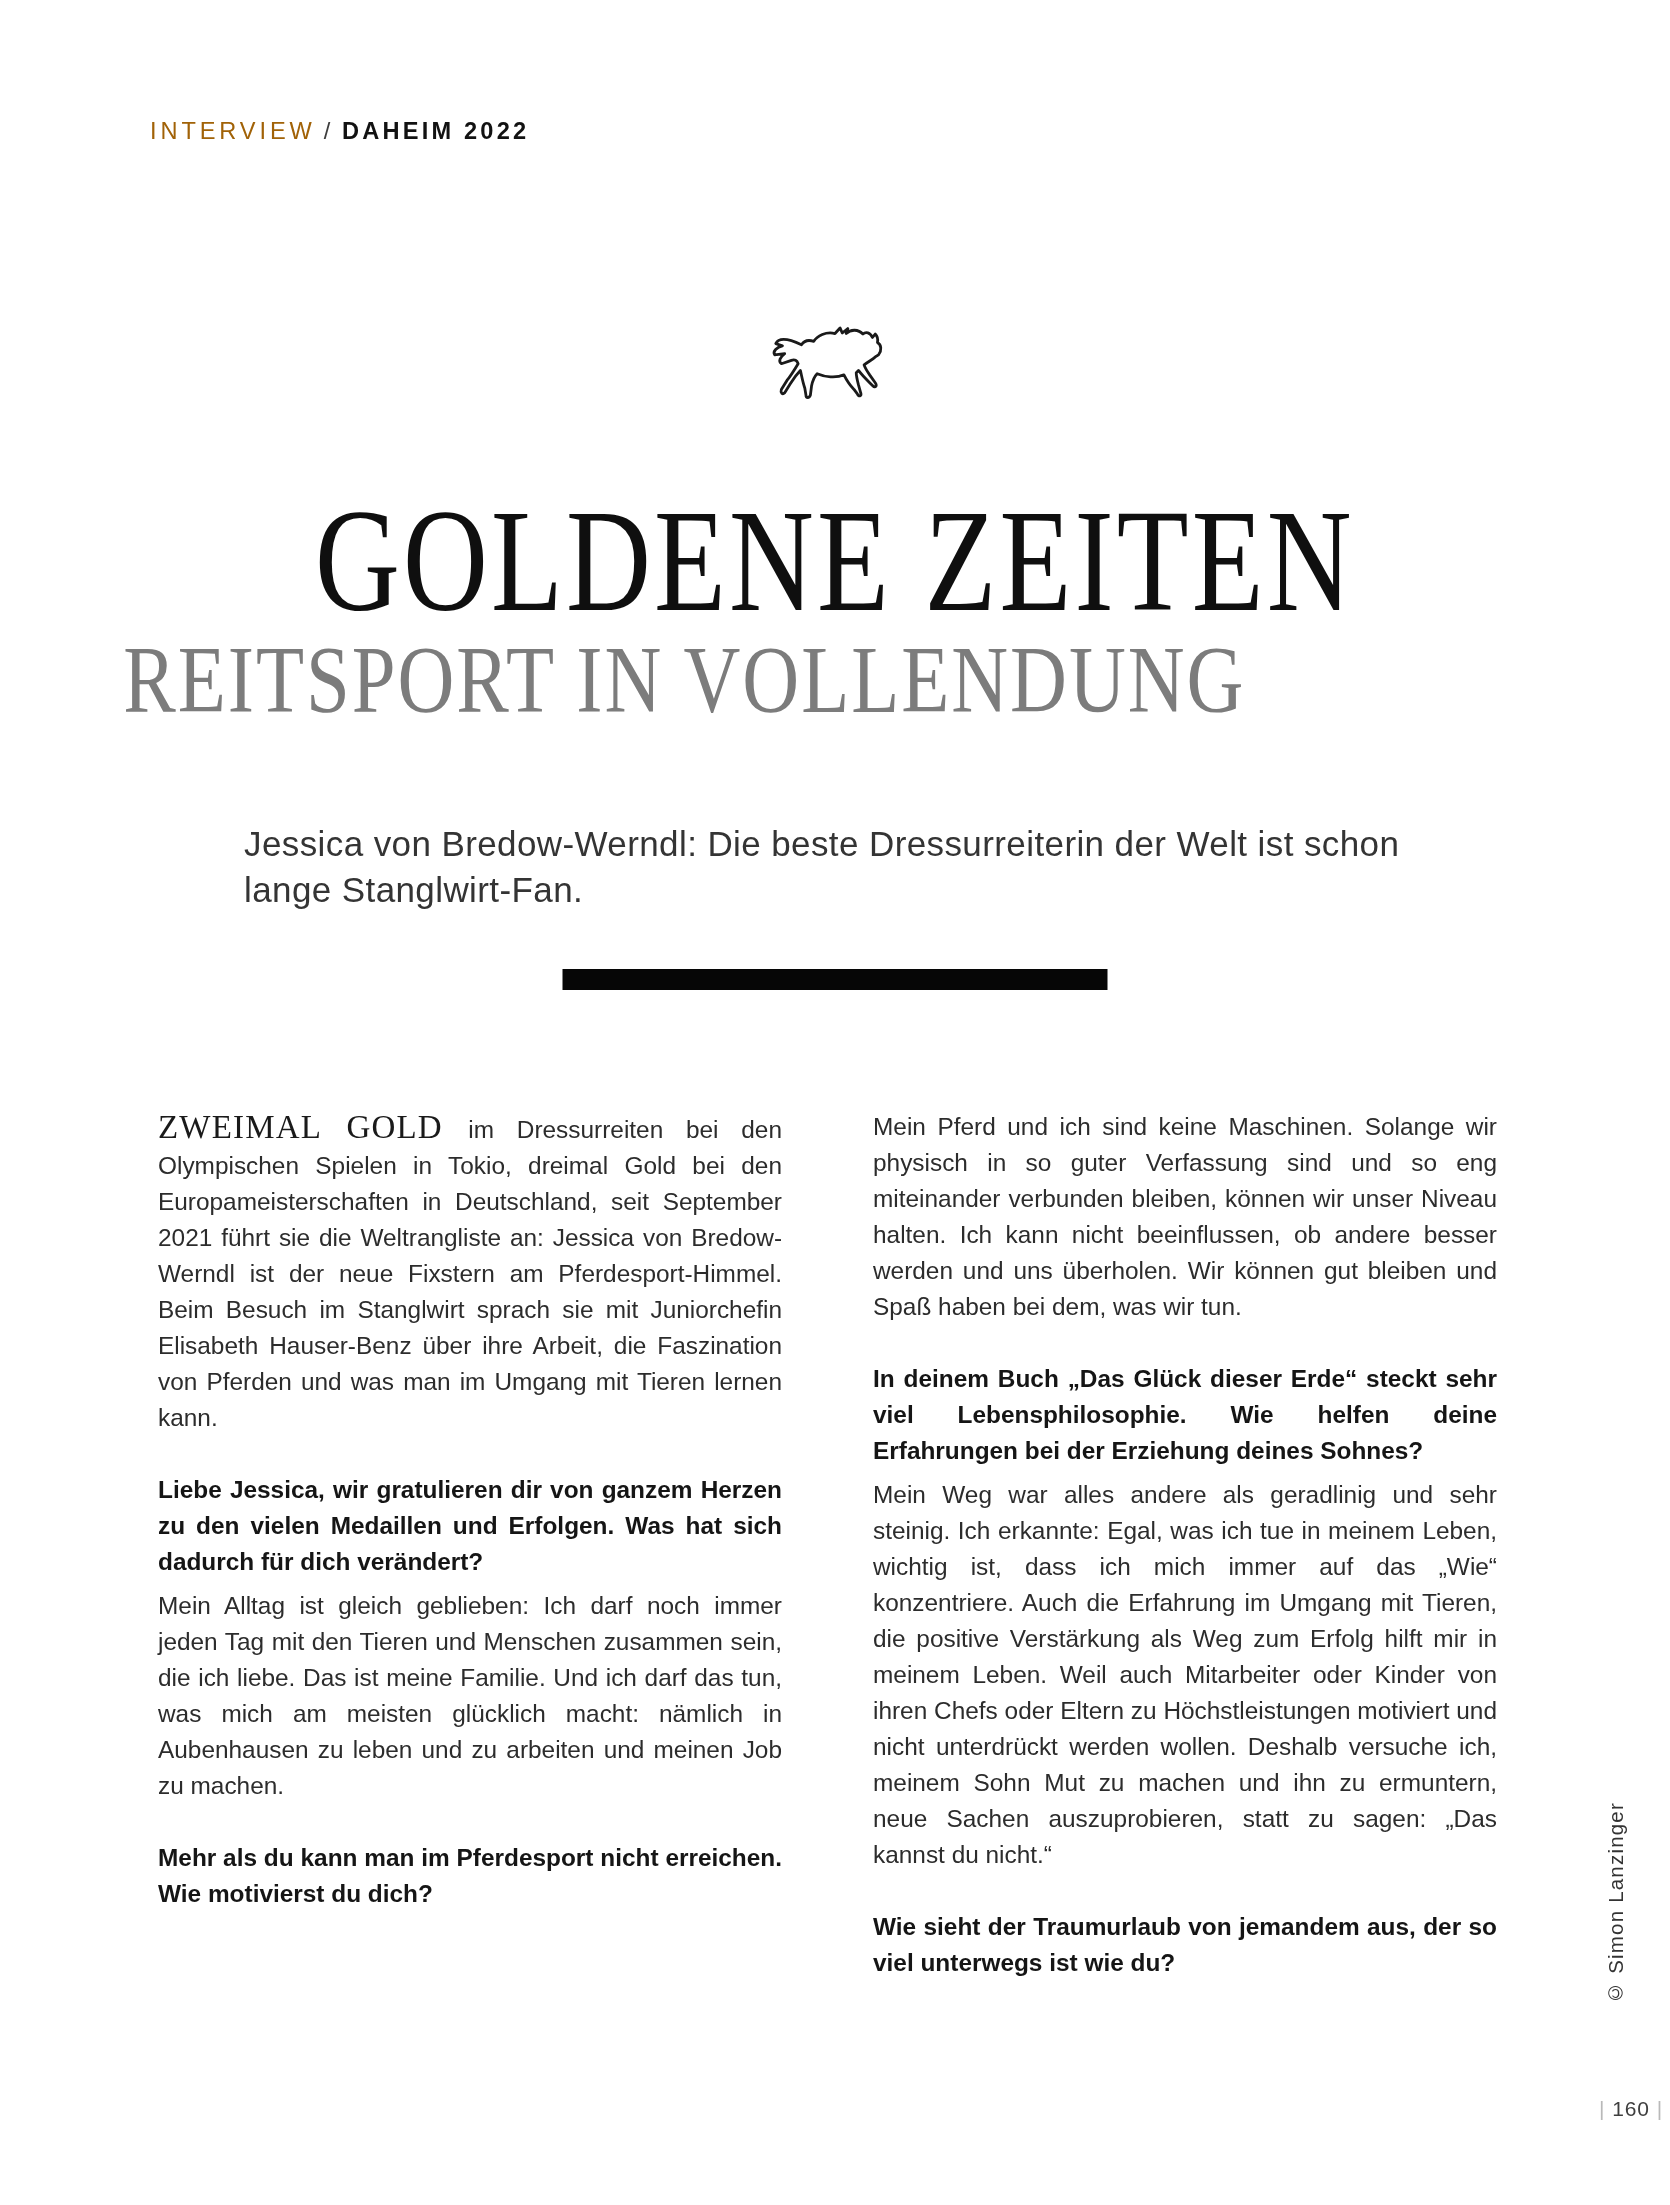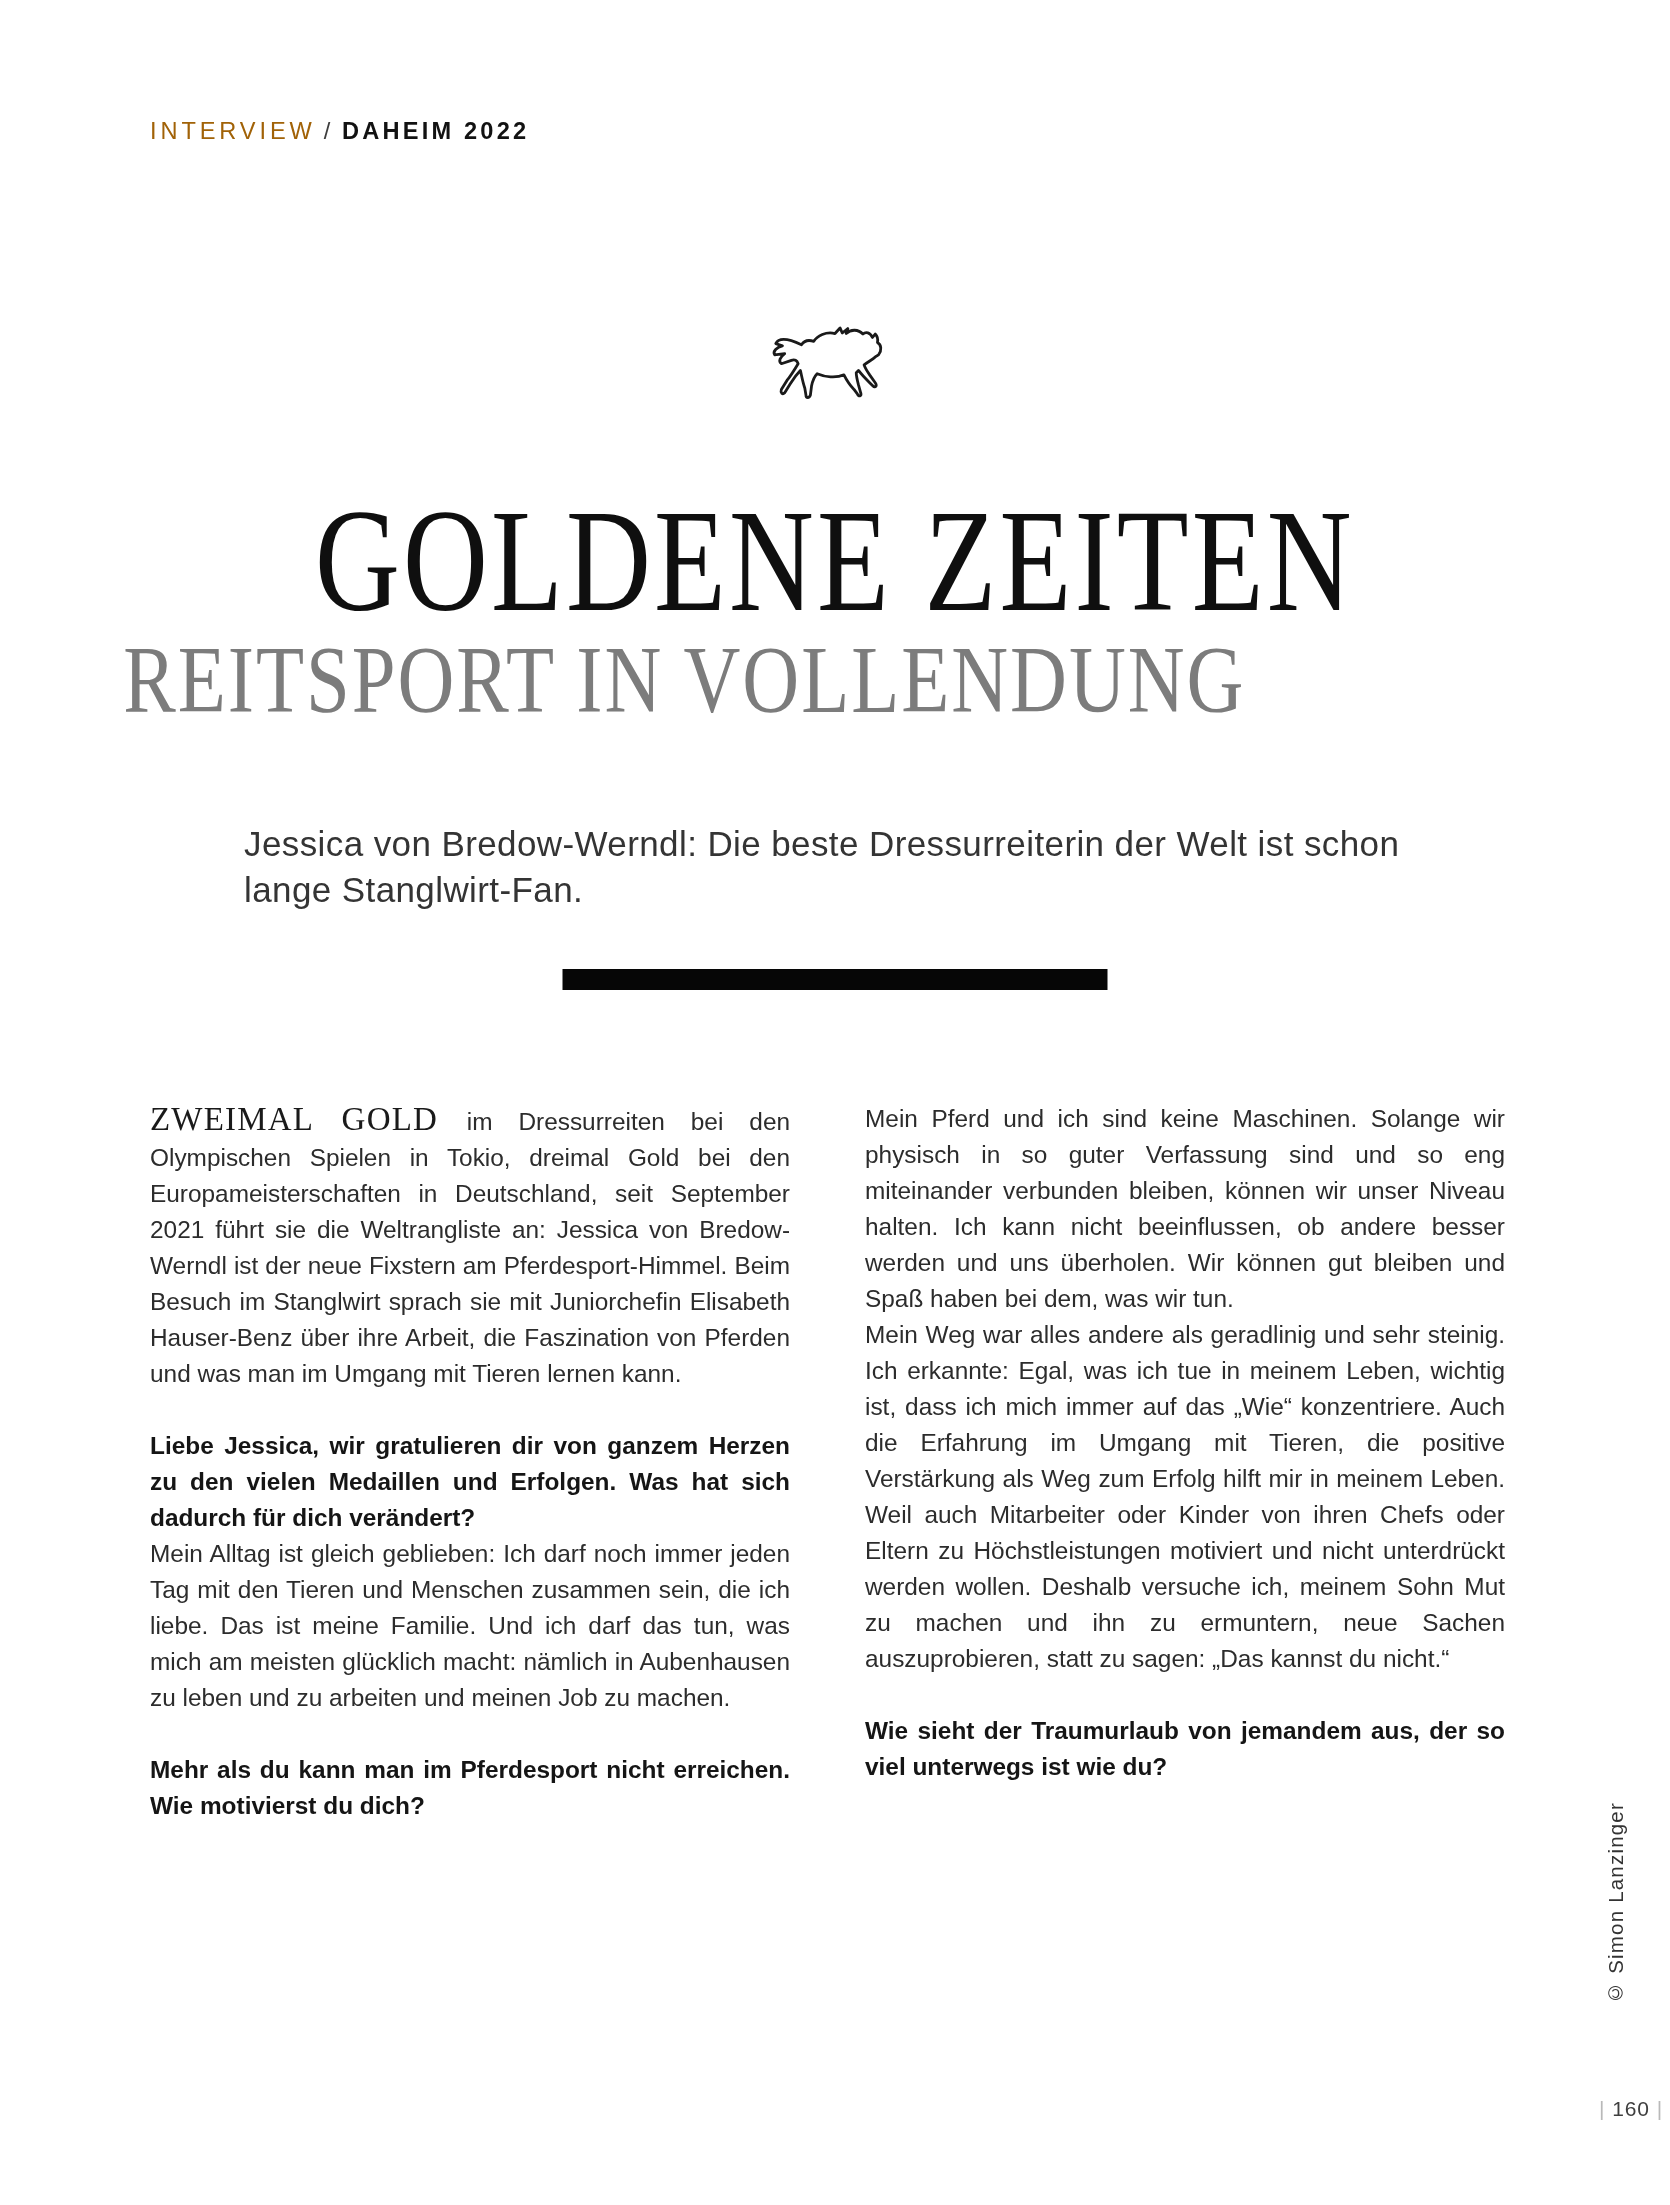--- a/index.html
+++ b/index.html
@@ -69,21 +69,21 @@
   
   .col {
     position: absolute; top: 1101px; width: 640px;
     font-size: 24.4px; line-height: 36px;
     font-weight: 300;
     text-align: justify;
     color: var(--c-text, #2c2c2c);
   }
   .col-left  { left: 150px; }
   .col-right { left: 865px; }
-  .col p { margin: 0; }
+  .col p { margin: 8px; }
   .col p.question {
     margin-top: 36px;
     font-weight: 700; color: #151515;
   }
   .lead-in {
     font-family: "Liberation Serif", "DejaVu Serif", serif;
     font-size: 33px; font-weight: 400;
     letter-spacing: 1.2px; color: #1a1a1a;
   }
 
@@ -169,20 +169,21 @@
 <div class="divider-rule"></div>
 
 <div class="col col-left">
     <p class="block intro"><span class="lead-in">ZWEIMAL GOLD </span>im Dressurreiten bei den Olympischen Spielen in Tokio, dreimal Gold bei den Europameisterschaften in Deutschland, seit September 2021 führt sie die Weltrangliste an: Jessica von Bredow-Werndl ist der neue Fixstern am Pferdesport-Himmel. Beim Besuch im Stanglwirt sprach sie mit Juniorchefin Elisabeth Hauser-Benz über ihre Arbeit, die Faszination von Pferden und was man im Umgang mit Tieren lernen kann.</p>
     <p class="block question">Liebe Jessica, wir gratulieren dir von ganzem Herzen zu den vielen Medaillen und Erfolgen. Was hat sich dadurch für dich verändert?</p>
     <p class="block answer">Mein Alltag ist gleich geblieben: Ich darf noch immer jeden Tag mit den Tieren und Menschen zusammen sein, die ich liebe. Das ist meine Familie. Und ich darf das tun, was mich am meisten glücklich macht: nämlich in Aubenhausen zu leben und zu arbeiten und meinen Job zu machen.</p>
     <p class="block question">Mehr als du kann man im Pferdesport nicht erreichen. Wie motivierst du dich?</p>
   </div>
 <div class="col col-right">
     <p class="block answer">Mein Pferd und ich sind keine Maschinen. Solange wir physisch in so guter Verfassung sind und so eng miteinander verbunden bleiben, können wir unser Niveau halten. Ich kann nicht beeinflussen, ob andere besser werden und uns überholen. Wir können gut bleiben und Spaß haben bei dem, was wir tun.</p>
+    <p class="block question">In deinem Buch „Das Glück dieser Erde“ steckt sehr viel Lebensphilosophie. Wie helfen deine Erfahrungen bei der Erziehung deines Sohnes?</p>
     <p class="block answer">Mein Weg war alles andere als geradlinig und sehr steinig. Ich erkannte: Egal, was ich tue in meinem Leben, wichtig ist, dass ich mich immer auf das „Wie“ konzentriere. Auch die Erfahrung im Umgang mit Tieren, die positive Verstärkung als Weg zum Erfolg hilft mir in meinem Leben. Weil auch Mitarbeiter oder Kinder von ihren Chefs oder Eltern zu Höchstleistungen motiviert und nicht unterdrückt werden wollen. Deshalb versuche ich, meinem Sohn Mut zu machen und ihn zu ermuntern, neue Sachen auszuprobieren, statt zu sagen: „Das kannst du nicht.“</p>
     <p class="block question">Wie sieht der Traumurlaub von jemandem aus, der so viel unterwegs ist wie du?</p>
   </div>
 
 <div class="page-number">
   <span class="pn-bar">|</span><span>160</span><span class="pn-bar">|</span>
 </div>
 
 <div class="photo-credit">© Simon Lanzinger</div>
 

